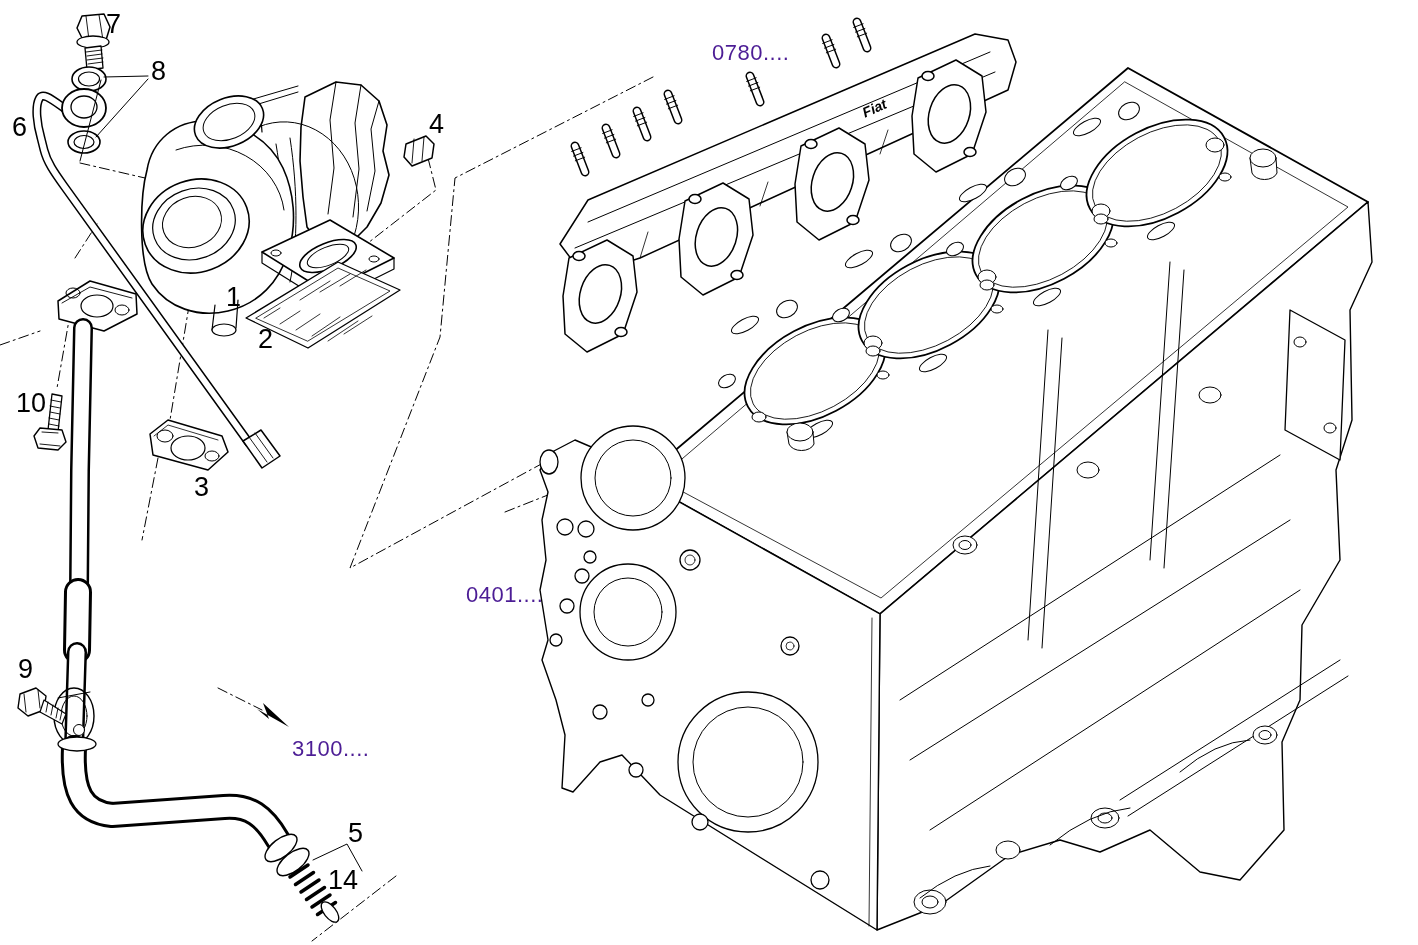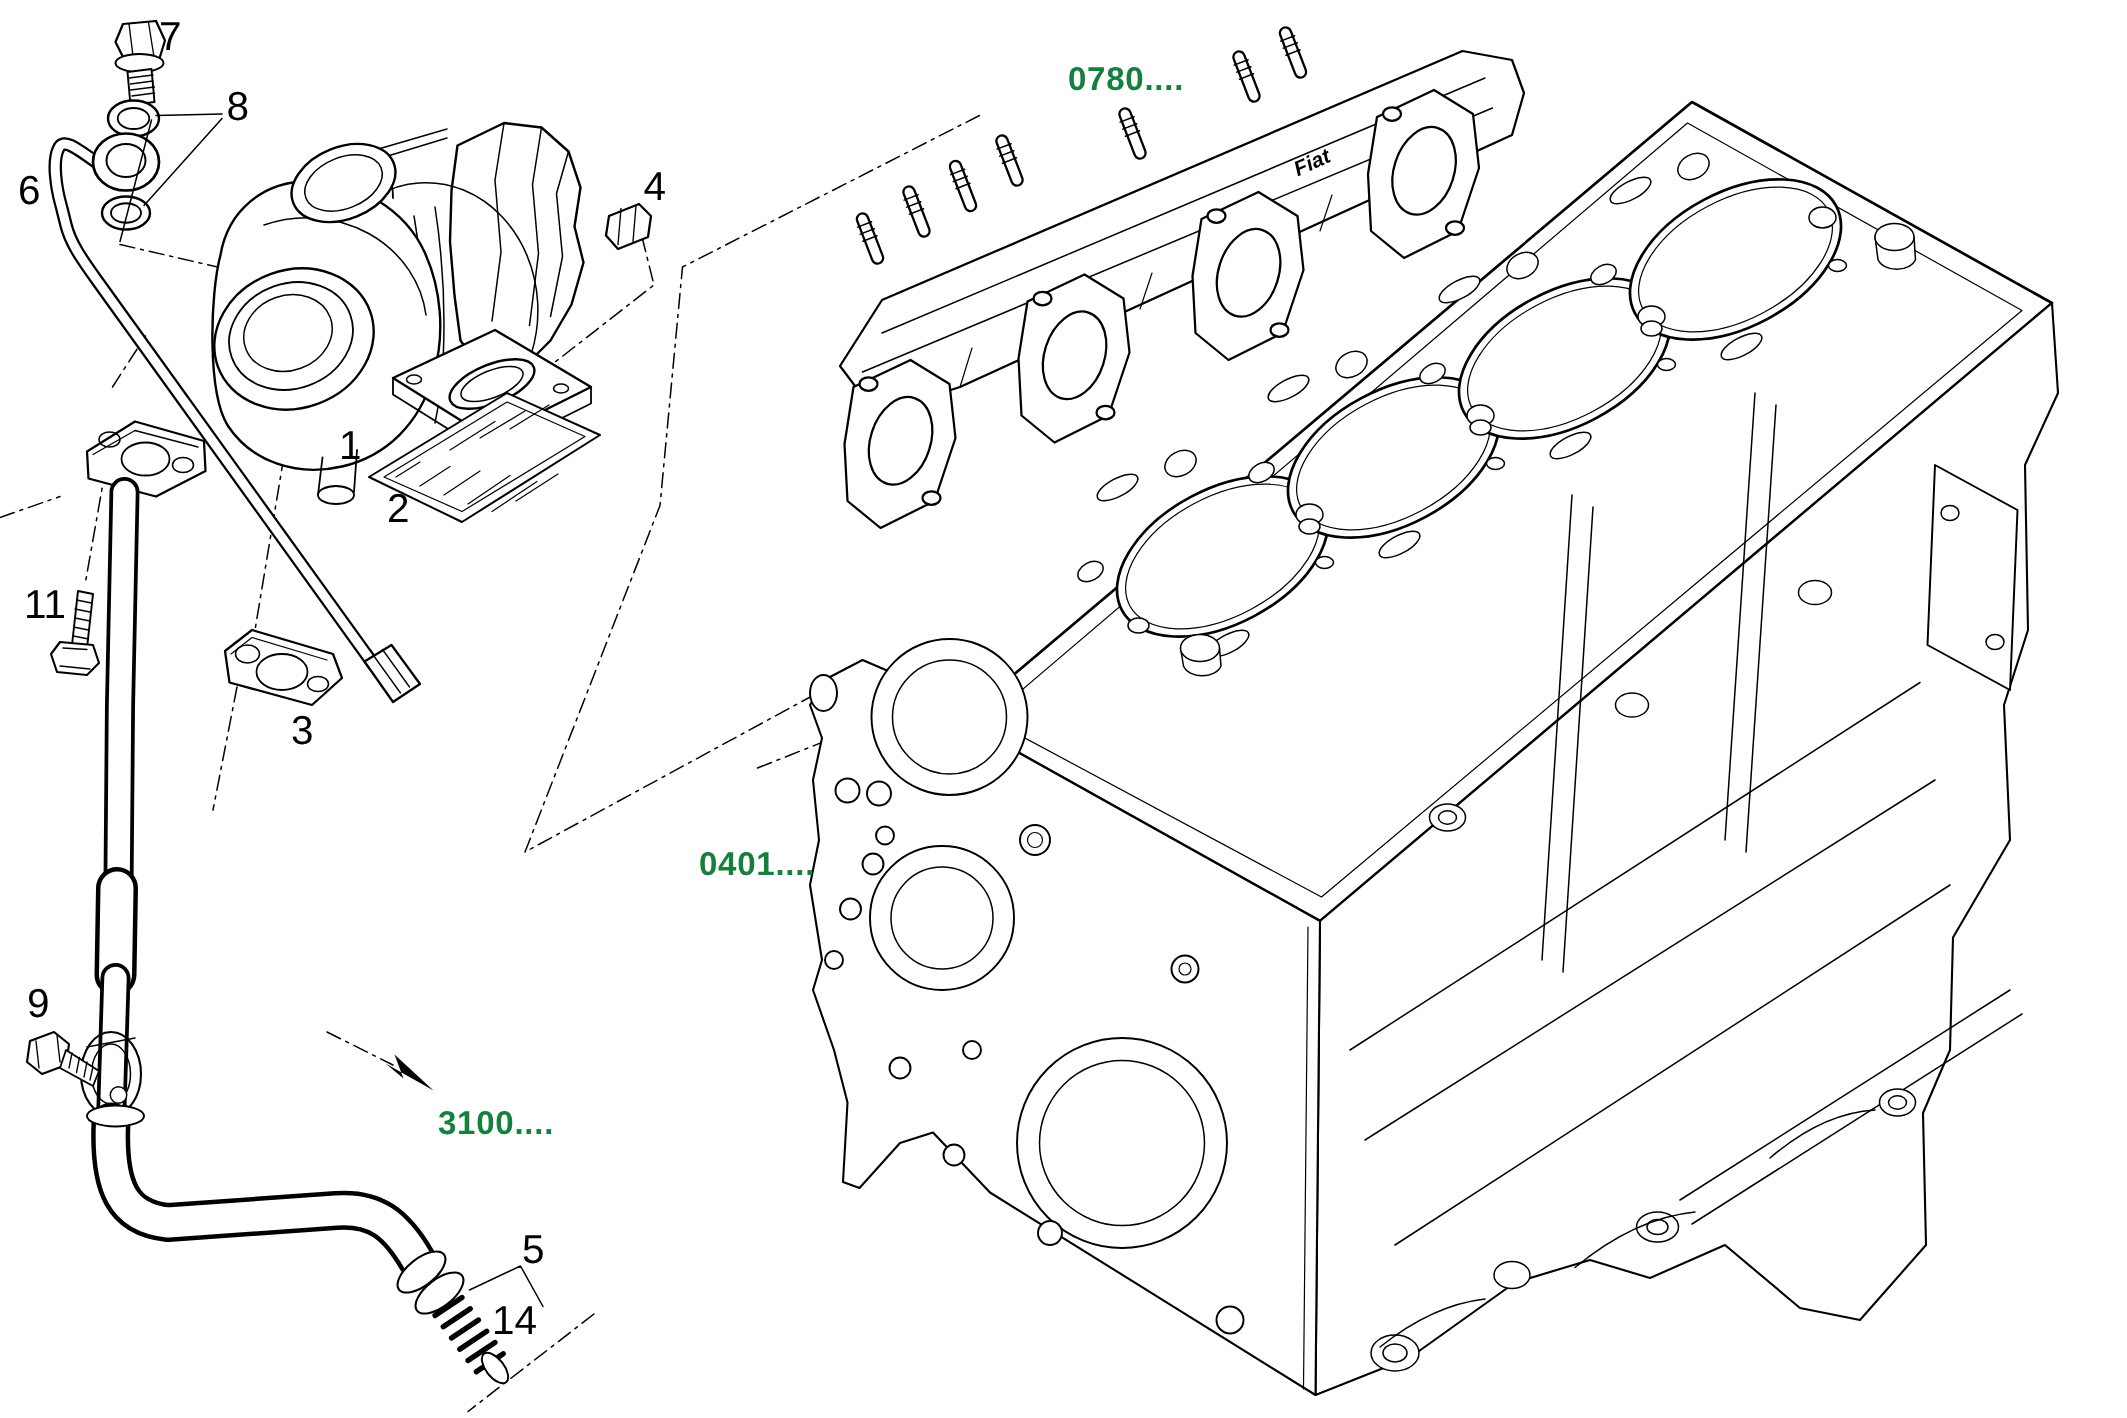--- a/index.html
+++ b/index.html
@@ -2,22 +2,22 @@
 <html><head>
 <meta charset="utf-8">
 <style>
   html,body{margin:0;padding:0;background:#fff;}
   body{width:1418px;height:945px;position:relative;overflow:hidden;
        font-family:"Liberation Sans", sans-serif;}
   #stage{position:absolute;left:0;top:0;width:1418px;height:945px;}
   svg{position:absolute;left:0;top:0;}
   .callout{position:absolute;color:#000;font-size:27px;line-height:1;
            font-family:"Liberation Sans", sans-serif;}
-  .refcode{position:absolute;color:#15803d;font-size:22px;line-height:1;
-           letter-spacing:0.5px;font-family:"Liberation Sans", sans-serif;font-weight:bold;}
+  .refcode{position:absolute;color:#4c1d95;font-size:22px;line-height:1;
+           letter-spacing:0.5px;font-family:"Liberation Sans", sans-serif;}
   .logo{position:absolute;color:#000;font-size:14px;font-style:italic;
         font-weight:bold;transform:rotate(-24deg);}
 </style>
 </head>
 <body>
 
 <div id="stage">
 <svg width="1418" height="945" viewBox="0 0 1418 945" fill="none" stroke="#000" stroke-linejoin="round" stroke-linecap="round">
 
   <g stroke-width="1" stroke-dasharray="10 4 2 4">
@@ -389,21 +389,21 @@
 
   <div class="callout" style="left:226px;top:284px">1</div>
   <div class="callout" style="left:258px;top:326px">2</div>
   <div class="callout" style="left:194px;top:474px">3</div>
   <div class="callout" style="left:429px;top:111px">4</div>
   <div class="callout" style="left:348px;top:820px">5</div>
   <div class="callout" style="left:12px;top:114px">6</div>
   <div class="callout" style="left:106px;top:11px">7</div>
   <div class="callout" style="left:151px;top:58px">8</div>
   <div class="callout" style="left:18px;top:656px">9</div>
-  <div class="callout" style="left:16px;top:390px">11</div>
+  <div class="callout" style="left:16px;top:390px">10</div>
   <div class="callout" style="left:328px;top:867px">14</div>
 
   <div class="refcode" style="left:712px;top:42px">0780....</div>
-  <div class="refcode" style="left:466px;top:565px">0401....</div>
+  <div class="refcode" style="left:466px;top:584px">0401....</div>
   <div class="refcode" style="left:292px;top:738px">3100....</div>
 
   <div class="logo" style="left:862px;top:100px">Fiat</div>
 </div>
 
 </body></html>

